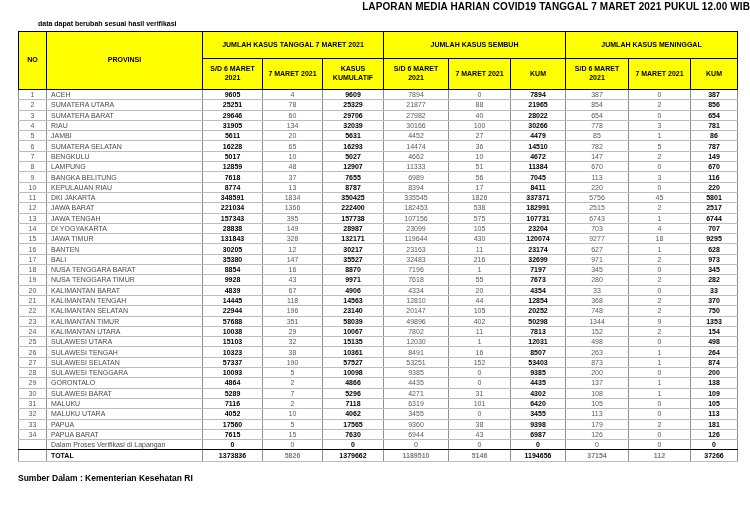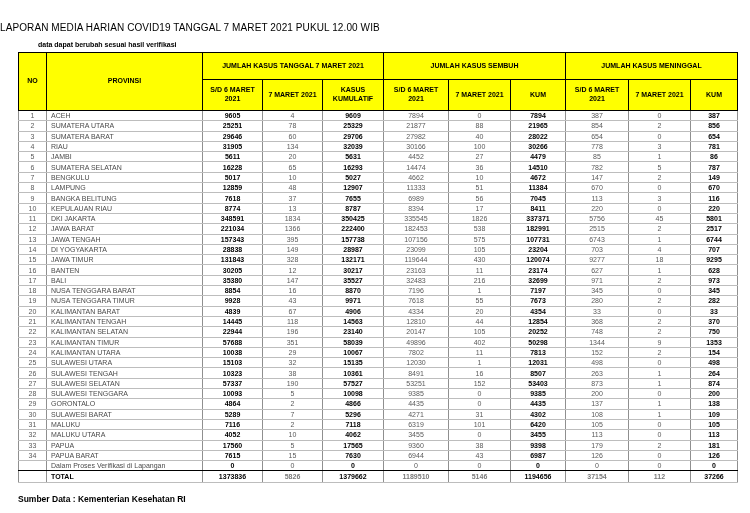--- a/index.html
+++ b/index.html
@@ -5,25 +5,25 @@
   * { box-sizing: border-box; margin: 0; padding: 0; }
   html, body {
     width: 750px; height: 513px;
     background: #ffffff;
     font-family: "Liberation Sans", sans-serif;
     color: #000;
     overflow: hidden;
   }
   .page { width: 750px; height: 513px; position: relative; }
   .title {
-    text-align: left;
+    text-align: right;
     font-size: 10px;
-    font-weight: normal;
+    font-weight: bold;
     letter-spacing: .1px;
-    padding-top: 22px;
+    padding-top: 1px;
   }
   .note {
     font-size: 7px;
     font-weight: bold;
     margin: 8px 0 4px 38px;
   }
   table {
     border-collapse: collapse;
     table-layout: fixed;
     margin-left: 18px;
@@ -575,14 +575,14 @@
           <td class="num m" data-name="value-cell">1189510</td>
           <td class="num m" data-name="value-cell">5146</td>
           <td class="num b" data-name="value-cell">1194656</td>
           <td class="num m" data-name="value-cell">37154</td>
           <td class="num m" data-name="value-cell">112</td>
           <td class="num b" data-name="value-cell">37266</td>
         </tr>
       </tbody>
   </table>
 
-  <div class="source" data-name="source-note">Sumber Data : Kementerian Kesehatan RI</div>
+  <div class="source" data-name="source-note">Sumber Dalam : Kementerian Kesehatan RI</div>
 </div>
 
 </body></html>

